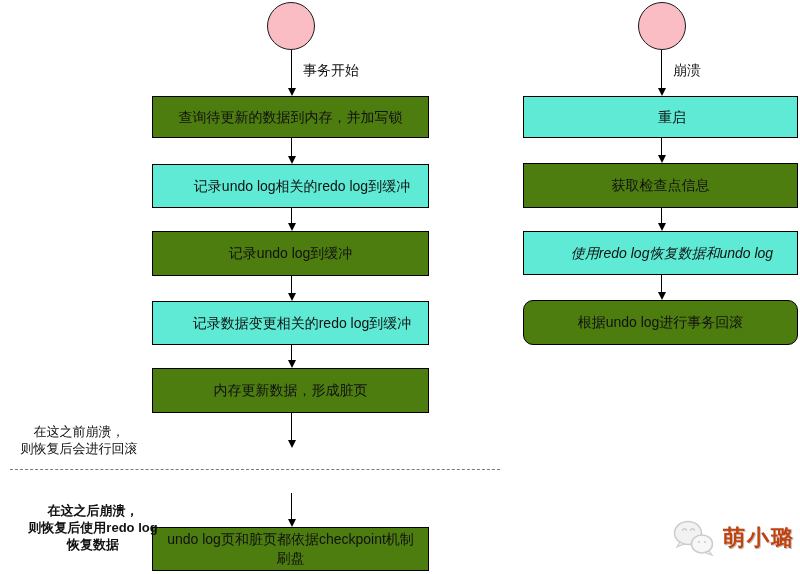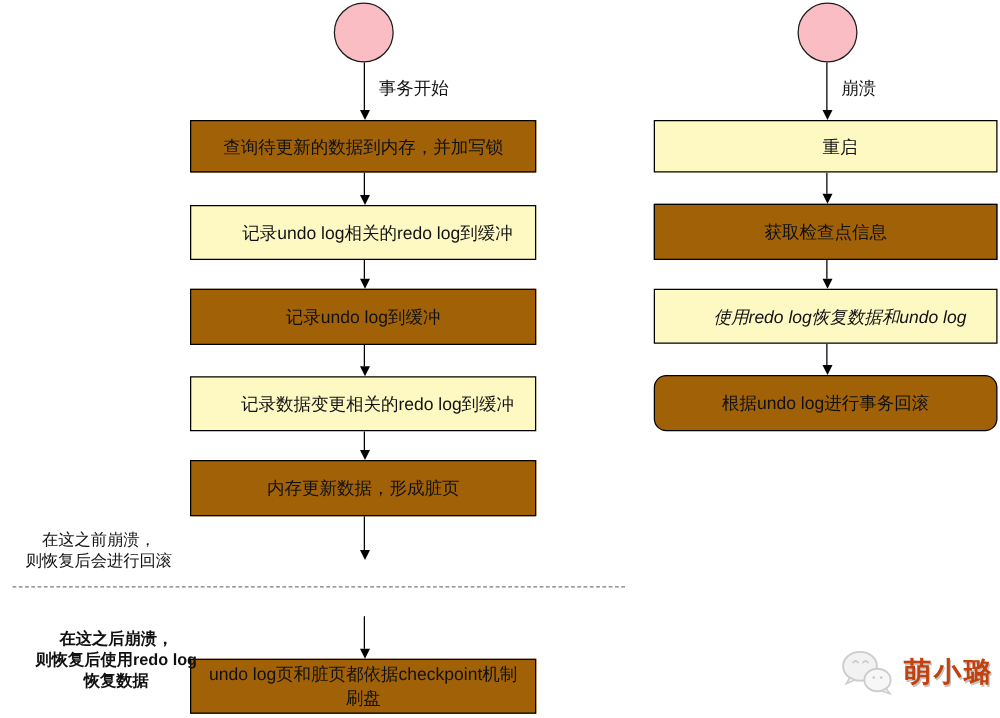--- a/index.html
+++ b/index.html
@@ -4,26 +4,26 @@
 <style>
   html, body { margin:0; padding:0; background:#ffffff; }
   #canvas {
     position:relative; width:800px; height:574px; background:#ffffff;
     overflow:hidden;
     font-family:"Liberation Sans","DejaVu Sans",sans-serif;
     color:#111111;
   }
   .node {
     position:absolute; left:152px; width:277px;
-    border:1px solid #000000; background:#a16207;
+    border:1px solid #000000; background:#4d7c0f;
     display:flex; align-items:center; justify-content:center;
     text-align:center; font-size:14px; line-height:19px;
     white-space:pre-line; box-sizing:border-box; z-index:2;
   }
-  .node.hl { background:#fef9c3;padding-left:23px; }
+  .node.hl { background:#5eead4;padding-left:23px; }
   .node.rcol { left:523px; width:275px; }
   .circle {
     position:absolute; width:48px; height:48px; border-radius:50%;
     background:#FABDC3; border:1.5px solid #1a1a1a; box-sizing:border-box; z-index:2;
   }
   .vline {
     position:absolute; width:1px; background:#000000; z-index:1;
   }
   .vline::after {
     content:""; position:absolute; left:-3.5px; bottom:-8px;

